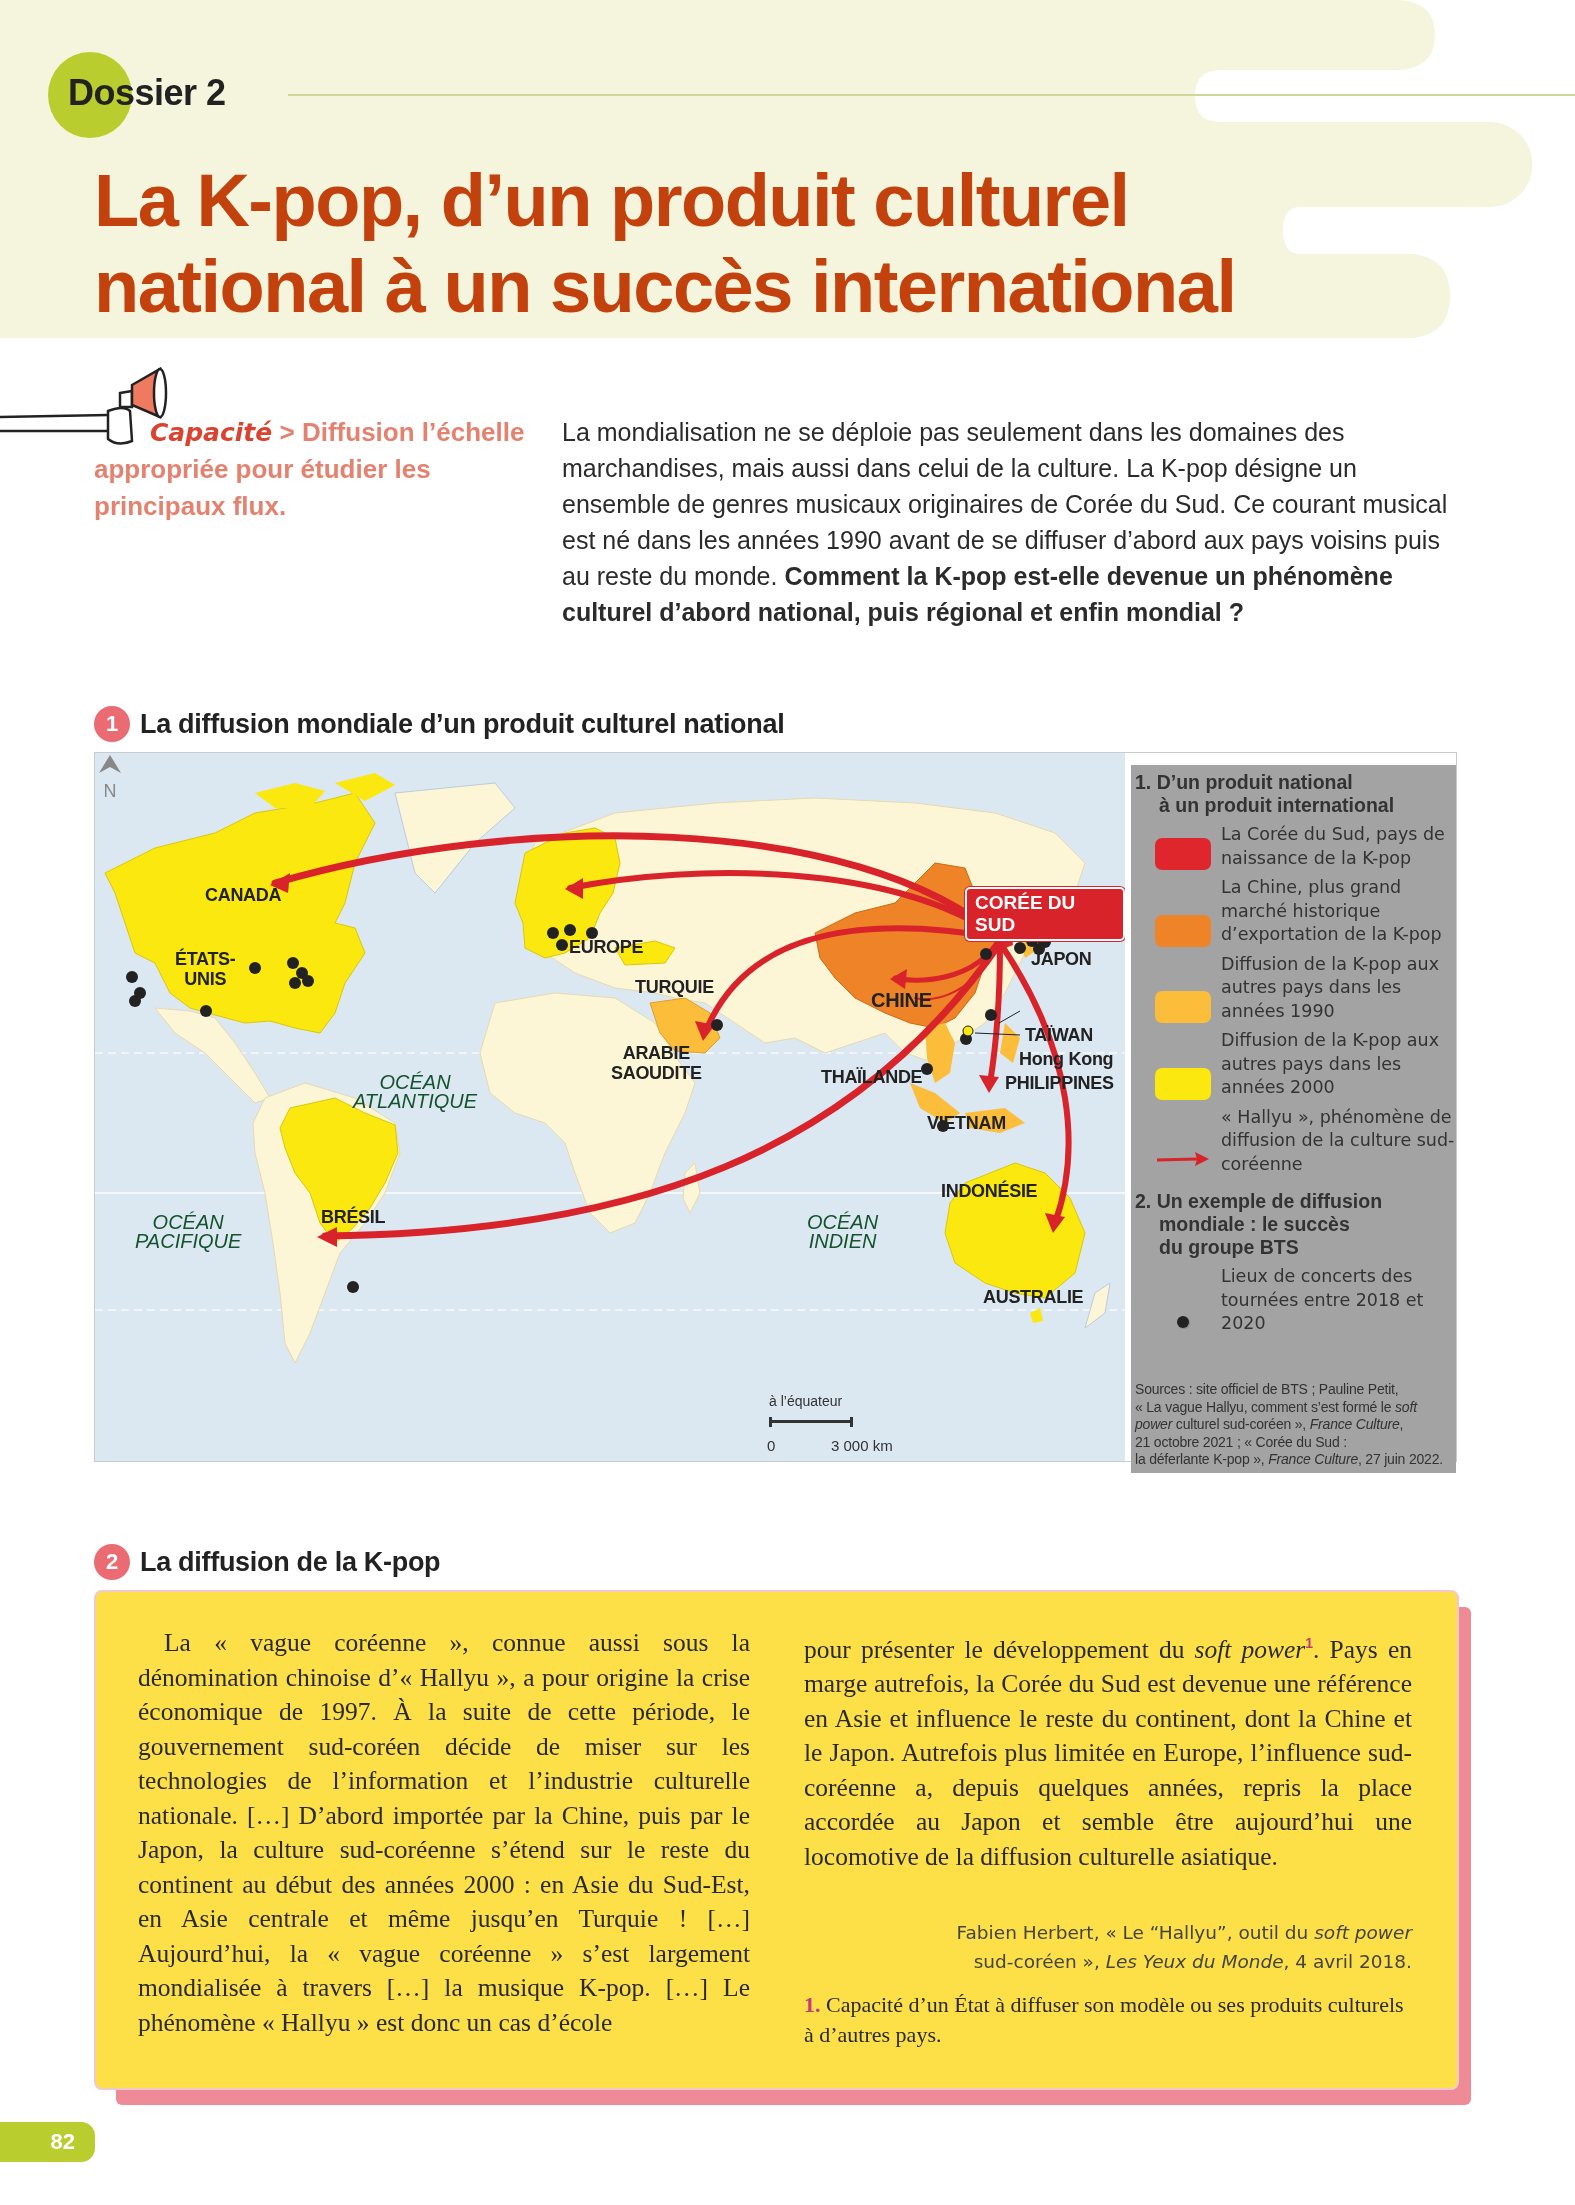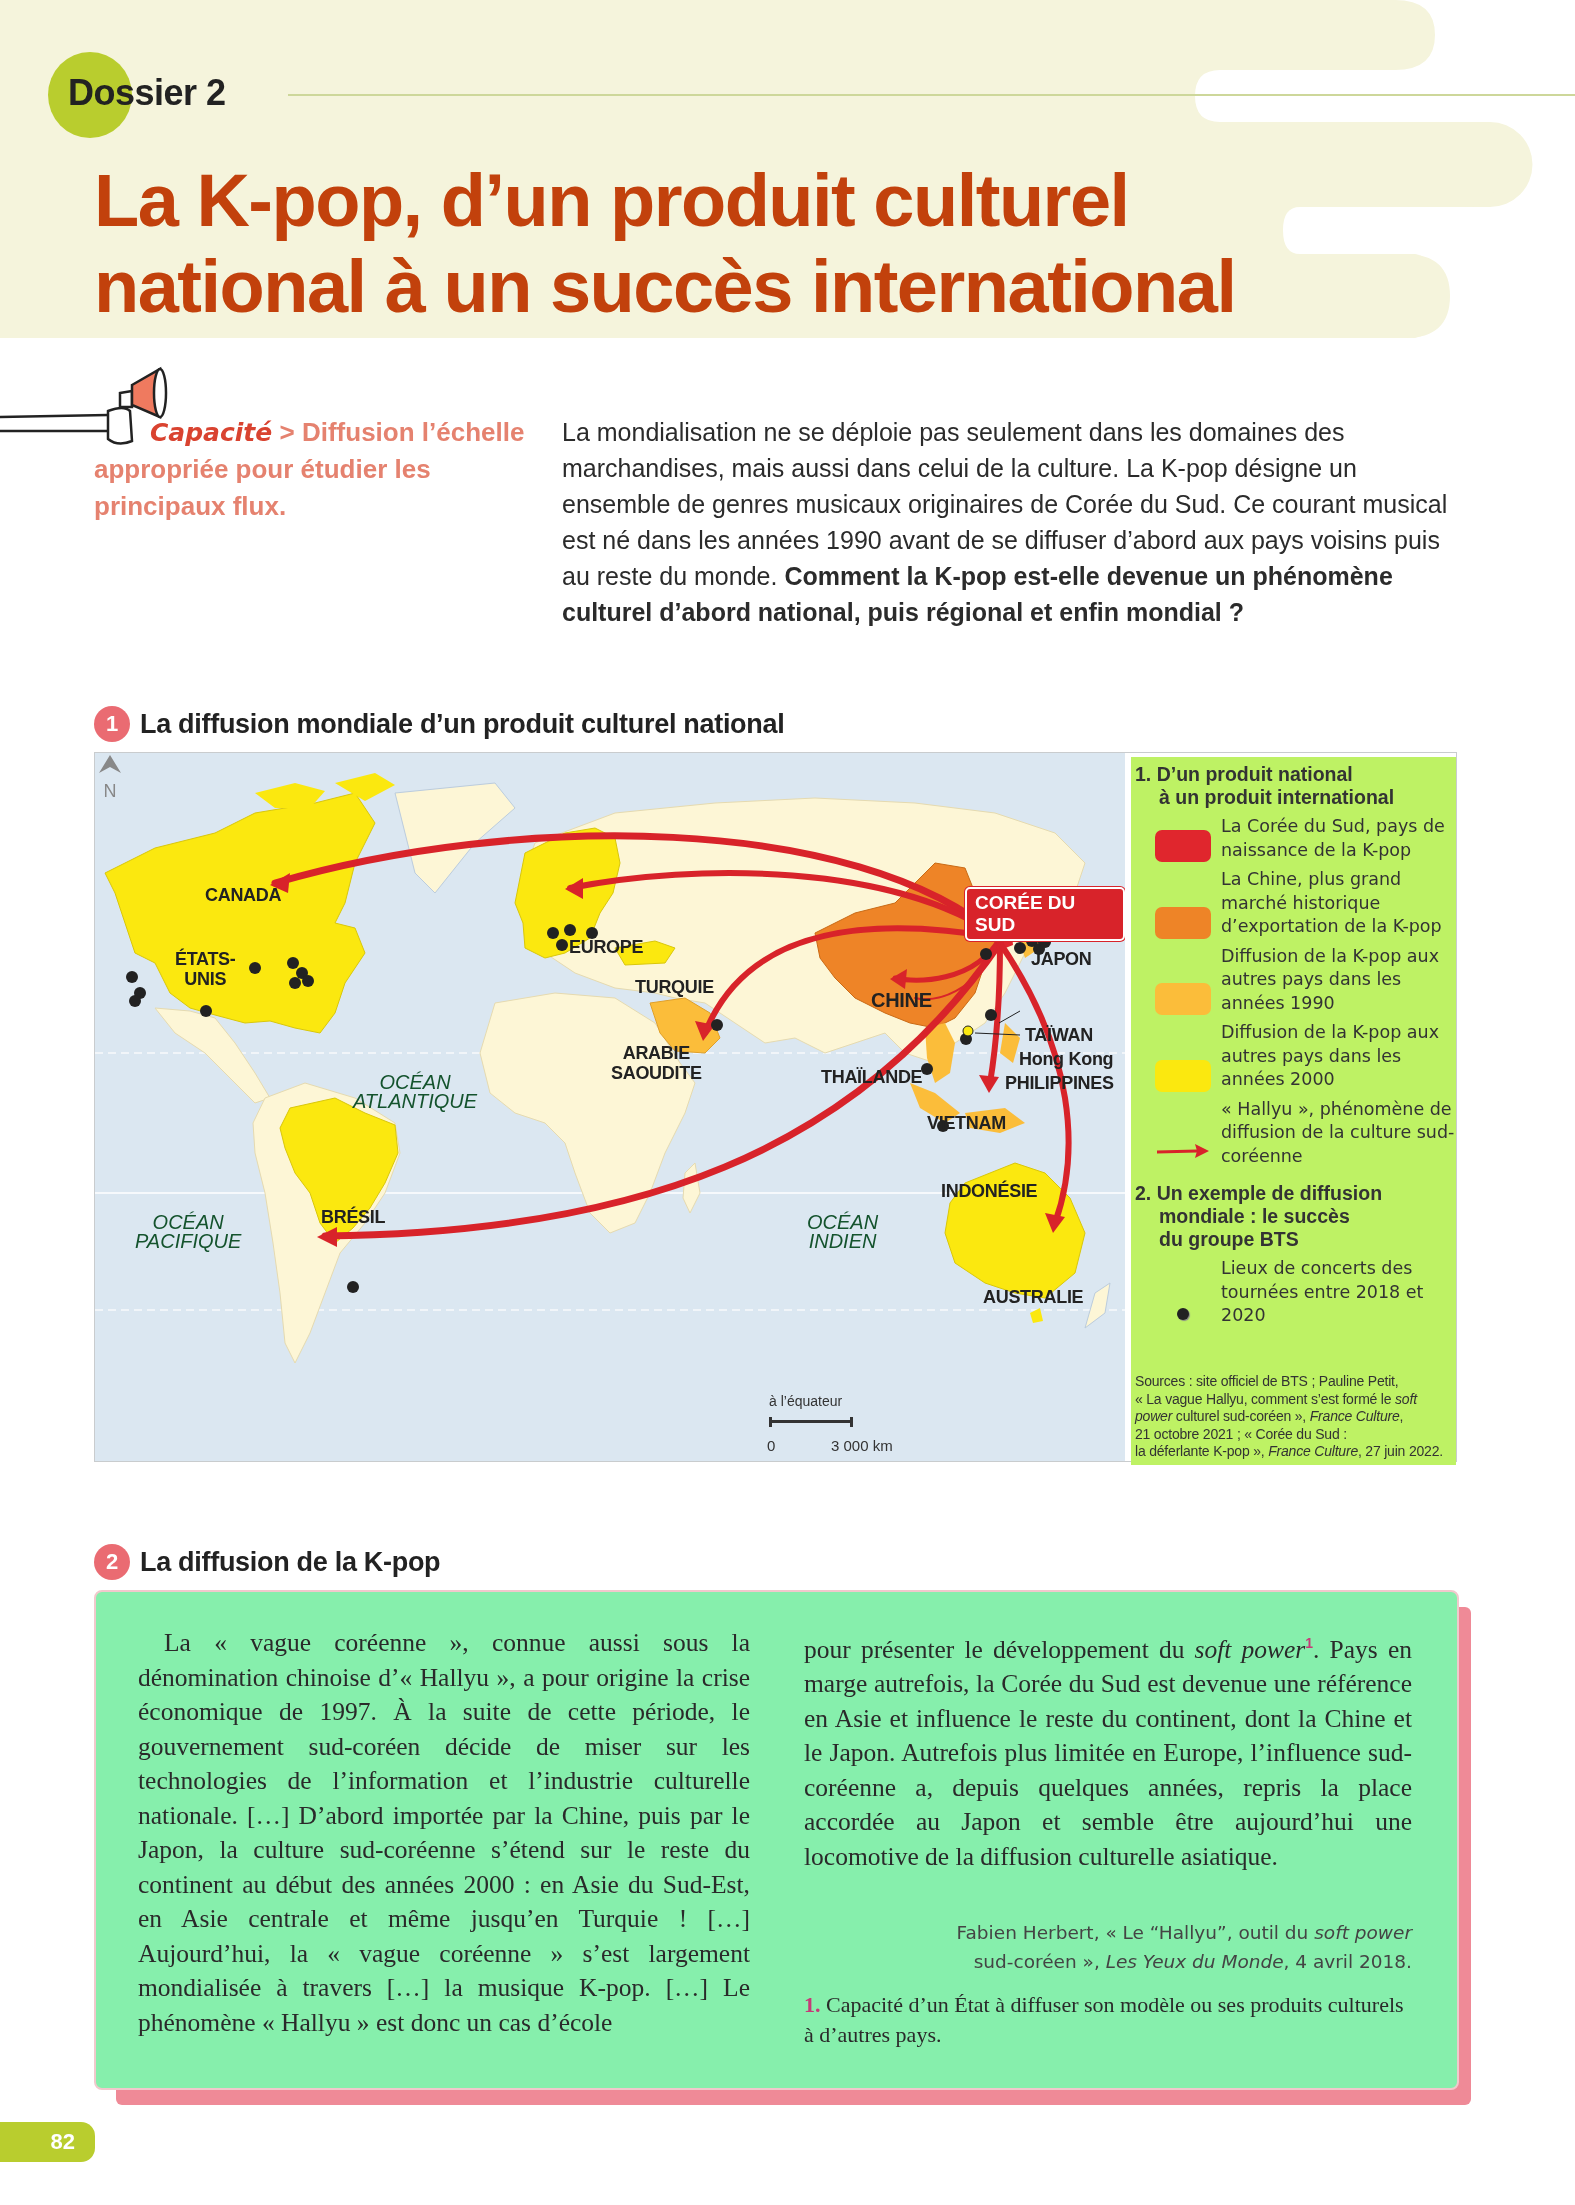--- a/index.html
+++ b/index.html
@@ -33,35 +33,35 @@
   .ocean { position: absolute; font-style: italic; color: #14532d; font-size: 20px; line-height: 19px; text-align: center; white-space: nowrap; }
   .korea-tag { position: absolute; left: 870px; top: 134px; background: #d8232a; color: #fff; font-weight: bold; font-size: 19px; padding: 3px 8px; border-radius: 5px; border: 2px solid #fff; box-shadow: 0 0 0 1px #d8232a; }
   .scale { position: absolute; left: 674px; top: 640px; font-size: 14px; color: #333; }
   .scale-bar { position: absolute; left: 674px; top: 664px; width: 84px; height: 10px; border-left: 3px solid #333; border-right: 3px solid #333; }
   .scale-bar::after { content: ""; position: absolute; left: 0; right: 0; top: 3px; height: 3px; background: #333; }
   .scale-0 { position: absolute; left: 672px; top: 684px; font-size: 15px; color: #333; }
   .scale-km { position: absolute; left: 736px; top: 684px; font-size: 15px; color: #333; }
   .north { position: absolute; left: 10px; top: 10px; width: 30px; height: 50px; }
 
   
-  .legend { position: absolute; left: 1036px; top: 4px; width: 325px; height: 708px; background: #bef264; padding: 6px 0 0 4px; }
+  .legend { position: absolute; left: 1036px; top: 12px; width: 325px; height: 708px; background: #a3a3a3; padding: 6px 0 0 4px; }
   .lg-h { font-size: 19.5px; font-weight: bold; color: #333; line-height: 23px; }
   .lg-h .ind { display: block; padding-left: 24px; }
   .lg-row { display: flex; align-items: flex-end; margin-top: 6px; }
   .swatch { width: 56px; height: 32px; border-radius: 7px; margin-left: 20px; margin-right: 10px; flex-shrink: 0; }
   .lg-text { font-size: 19px; line-height: 23.5px; color: #333; font-family: "DejaVu Sans", sans-serif; font-size: 17.5px; }
   .arrow-sw { width: 56px; height: 30px; margin-left: 20px; margin-right: 10px; flex-shrink: 0; }
   .dot-sw { width: 56px; height: 28px; margin-left: 20px; margin-right: 10px; flex-shrink: 0; display: flex; align-items: center; justify-content: center; }
   .dot-sw span { display: block; width: 12px; height: 12px; border-radius: 50%; background: #222; box-shadow: 1px 1px 1px #888; }
   .sources { position: absolute; left: 4px; top: 616px; font-size: 14px; line-height: 17.5px; color: #333; width: 330px; letter-spacing: -0.2px; }
   .sources i { font-style: italic; }
 
   
   .doc-shadow { position: absolute; left: 116px; top: 1607px; width: 1355px; height: 498px; background: #ef8a97; border-radius: 6px; }
-  .doc-box { position: absolute; left: 94px; top: 1590px; width: 1365px; height: 500px; background: #86efac; border: 2px solid #f1c9cc; border-radius: 8px; }
+  .doc-box { position: absolute; left: 94px; top: 1590px; width: 1365px; height: 500px; background: #fde047; border: 2px solid #f1c9cc; border-radius: 8px; }
   .col { position: absolute; font-family: "Liberation Serif", "DejaVu Serif", serif; font-size: 25.5px; line-height: 34.5px; color: #2a2a2a; text-align: justify; }
   .col1 { left: 42px; top: 34px; width: 612px; text-indent: 26px; }
   .col2 { left: 708px; top: 34px; width: 608px; }
   .col2 i { font-style: italic; }
   .col2 sup { color: #c63a78; font-size: 14px; font-family: "Liberation Sans", sans-serif; font-weight: bold; }
   .citation { position: absolute; left: 708px; top: 326px; width: 608px; text-align: right; font-size: 19.5px; line-height: 29px; color: #444; font-family: "DejaVu Sans", sans-serif; font-size: 18.5px; }
   .citation i { font-style: italic; }
   .footnote { position: absolute; left: 708px; top: 398px; width: 608px; font-family: "Liberation Serif", serif; font-size: 22px; line-height: 30px; color: #2a2a2a; }
   .footnote .fn-num { color: #c63a78; font-weight: bold; }
 

